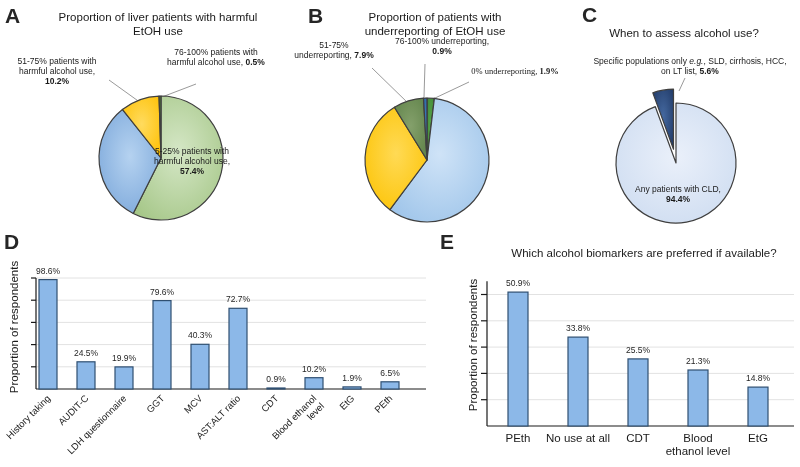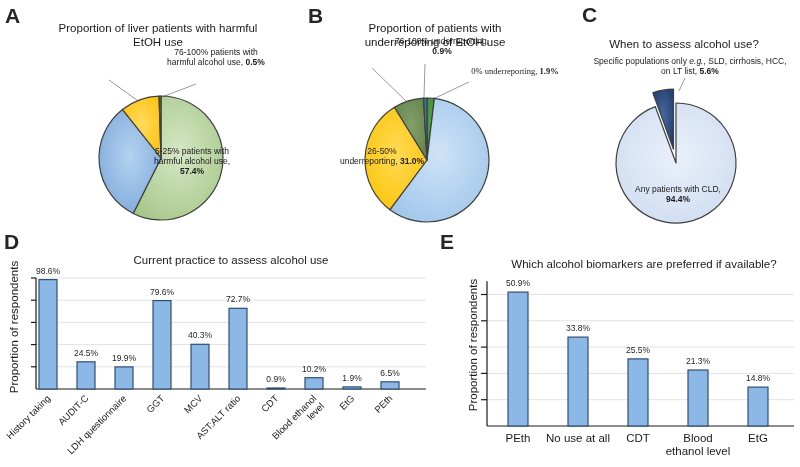--- a/index.html
+++ b/index.html
@@ -1,21 +1,21 @@
 <!DOCTYPE html>
 <html><head>
 <meta charset="utf-8">
 <style>
   html,body{margin:0;padding:0;background:#ffffff;}
   .fig{position:relative;width:800px;height:467px;background:#ffffff;
        font-family:"Liberation Sans",sans-serif;color:#1a1a1a;overflow:hidden;}
   .panel{position:absolute;}
   .panel svg{position:absolute;left:0;top:0;}
   .plabel{position:absolute;font-size:21px;font-weight:bold;color:#262626;}
-  .ptitle{position:absolute;font-size:11.5px;text-align:center;line-height:14px;color:#1a1a1a;margin-top:11px;}
+  .ptitle{position:absolute;font-size:11.5px;text-align:center;line-height:14px;color:#1a1a1a;}
   .pielab{position:absolute;font-size:8.5px;line-height:10px;text-align:center;color:#1a1a1a;}
   .pielab b{font-weight:bold;}
   .ylab{position:absolute;width:150px;text-align:center;font-size:11.5px;color:#1a1a1a;
         transform:rotate(-90deg);}
 </style>
 </head>
 <body>
 
 <div class="fig">
 
@@ -42,20 +42,21 @@
           </radialGradient>
         </defs>
         <line x1="109" y1="80" x2="141" y2="103" stroke="#9a9a9a" stroke-width="1"></line>
         <line x1="196" y1="84" x2="162" y2="97" stroke="#9a9a9a" stroke-width="1"></line>
         <path d="M161.0,158.0 L161.00,96.00 A62,62 0 1 1 133.20,213.42 Z" fill="url(#svg-a-g0)" stroke="#3f3f3f" stroke-width="1.2" stroke-linejoin="round"></path>
         <path d="M161.0,158.0 L133.20,213.42 A62,62 0 0 1 122.39,109.49 Z" fill="url(#svg-a-g1)" stroke="#3f3f3f" stroke-width="1.2" stroke-linejoin="round"></path>
         <path d="M161.0,158.0 L122.39,109.49 A62,62 0 0 1 159.05,96.03 Z" fill="url(#svg-a-g2)" stroke="#3f3f3f" stroke-width="1.2" stroke-linejoin="round"></path>
         <path d="M161.0,158.0 L159.05,96.03 A62,62 0 0 1 161.00,96.00 Z" fill="url(#svg-a-g3)" stroke="#3f3f3f" stroke-width="1.2" stroke-linejoin="round"></path>
       </svg>
   <div class="pielab" style="left: 146px; top: 146px; width: 92px;"><span>5-25% patients with harmful alcohol use, </span><b>57.4%</b></div>
+      <div class="pielab" style="left: 6px; top: 56px; width: 102px;"><span>51-75%  patients with harmful alcohol use, </span><b>10.2%</b></div>
       <div class="pielab" style="left: 160px; top: 47px; width: 112px;"><span>76-100% patients with harmful alcohol use, </span><b>0.5%</b></div>
     </section>
 
   <section class="panel" id="panel-b" style="left:272px;top:0;width:272px;height:228px">
     <div class="plabel" style="left:36px;top:4px">B</div>
     <div class="ptitle" style="left:63px;top:10px;width:200px">Proportion of patients with underreporting of EtOH use</div>
     <svg id="svg-b" width="272" height="228">
         <defs>
           <radialGradient id="svg-b-g0" cx="50%" cy="45%" r="70%">
             <stop offset="0%" stop-color="#57a449"></stop>
@@ -80,23 +81,23 @@
         </defs>
         <line x1="100" y1="68" x2="137" y2="104" stroke="#9a9a9a" stroke-width="1"></line>
         <line x1="153" y1="64" x2="152" y2="97" stroke="#9a9a9a" stroke-width="1"></line>
         <line x1="197" y1="82" x2="161" y2="99" stroke="#9a9a9a" stroke-width="1"></line>
         <path d="M155.0,160.0 L155.00,98.00 A62,62 0 0 1 162.38,98.44 Z" fill="url(#svg-b-g0)" stroke="#3f3f3f" stroke-width="1.2" stroke-linejoin="round"></path>
         <path d="M155.0,160.0 L162.38,98.44 A62,62 0 1 1 117.93,209.70 Z" fill="url(#svg-b-g1)" stroke="#3f3f3f" stroke-width="1.2" stroke-linejoin="round"></path>
         <path d="M155.0,160.0 L117.93,209.70 A62,62 0 0 1 122.44,107.24 Z" fill="url(#svg-b-g2)" stroke="#3f3f3f" stroke-width="1.2" stroke-linejoin="round"></path>
         <path d="M155.0,160.0 L122.44,107.24 A62,62 0 0 1 151.50,98.10 Z" fill="url(#svg-b-g3)" stroke="#3f3f3f" stroke-width="1.2" stroke-linejoin="round"></path>
         <path d="M155.0,160.0 L151.50,98.10 A62,62 0 0 1 155.00,98.00 Z" fill="url(#svg-b-g4)" stroke="#3f3f3f" stroke-width="1.2" stroke-linejoin="round"></path>
       </svg>
+  <div class="pielab" style="left: 20px; top: 40px; width: 84px;"><span>51-75% underreporting, </span><b>7.9%</b></div>
       <div class="pielab" style="left: 114px; top: 36px; width: 112px;"><span>76-100% underreporting, </span><b>0.9%</b></div>
       <div class="pielab" style="left: 195px; top: 66px; width: 96px; font-family: Liberation Serif, serif;"><span>0% underreporting, </span><b>1.9%</b></div>
-      <div class="pielab" style="left: 66px; top: 146px; width: 88px;"><span>26-50% underreporting, </span><b>31.0%</b></div>
     </section>
 
   <section class="panel" id="panel-c" style="left:544px;top:0;width:256px;height:228px">
     <div class="plabel" style="left:38px;top:3px">C</div>
     <div class="ptitle" style="left:20px;top:26px;width:240px">When to assess alcohol use?</div>
     <svg id="svg-c" width="256" height="228">
         <defs>
           <radialGradient id="svg-c-g0" cx="50%" cy="45%" r="70%">
             <stop offset="0%" stop-color="#eaf0fa"></stop>
             <stop offset="100%" stop-color="#ccdbf0"></stop>
@@ -109,21 +110,20 @@
         <line x1="141" y1="78" x2="135" y2="91" stroke="#9a9a9a" stroke-width="1"></line>
         <path d="M132.0,163.0 L132.00,103.00 A60,60 0 1 1 111.32,106.68 Z" fill="url(#svg-c-g0)" stroke="#3f3f3f" stroke-width="1.2" stroke-linejoin="round"></path>
         <path d="M132.0,163.0 L111.32,106.68 A60,60 0 0 1 132.00,103.00 Z" fill="url(#svg-c-g1)" stroke="#3f3f3f" stroke-width="1.2" stroke-linejoin="round" transform="translate(-2.5,-13.8)"></path>
       </svg>
   <div class="pielab" style="left: 46px; top: 56px; width: 200px;"><span>Specific populations only </span><i>e.g.</i><span>, SLD, cirrhosis, HCC, on LT list, </span><b>5.6%</b></div>
       <div class="pielab" style="left: 82px; top: 184px; width: 104px;"><span>Any patients with CLD, </span><b>94.4%</b></div>
     </section>
 
   <section class="panel" id="panel-d" style="left:0;top:228px;width:432px;height:239px">
     <div class="plabel" style="left:4px;top:2px">D</div>
-    <div class="ptitle" style="left:106px;top:14px;width:250px">Current practice to assess alcohol use</div>
     <div class="ylab" style="left:-61px;top:93px">Proportion of respondents</div>
     <svg id="svg-d" width="432" height="239">
         <line x1="36" y1="138.8" x2="426" y2="138.8" stroke="#e2e2e2" stroke-width="1"></line>
         <line x1="36" y1="116.6" x2="426" y2="116.6" stroke="#e2e2e2" stroke-width="1"></line>
         <line x1="36" y1="94.39999999999999" x2="426" y2="94.39999999999999" stroke="#e2e2e2" stroke-width="1"></line>
         <line x1="36" y1="72.19999999999999" x2="426" y2="72.19999999999999" stroke="#e2e2e2" stroke-width="1"></line>
         <line x1="36" y1="49.999999999999986" x2="426" y2="49.999999999999986" stroke="#e2e2e2" stroke-width="1"></line>
         <line x1="36" y1="49.999999999999986" x2="36" y2="161" stroke="#1a1a1a" stroke-width="1.2"></line>
         <line x1="36" y1="161" x2="426" y2="161" stroke="#1a1a1a" stroke-width="1.2"></line>
         <line x1="31" y1="138.8" x2="36" y2="138.8" stroke="#1a1a1a" stroke-width="1.2"></line>

